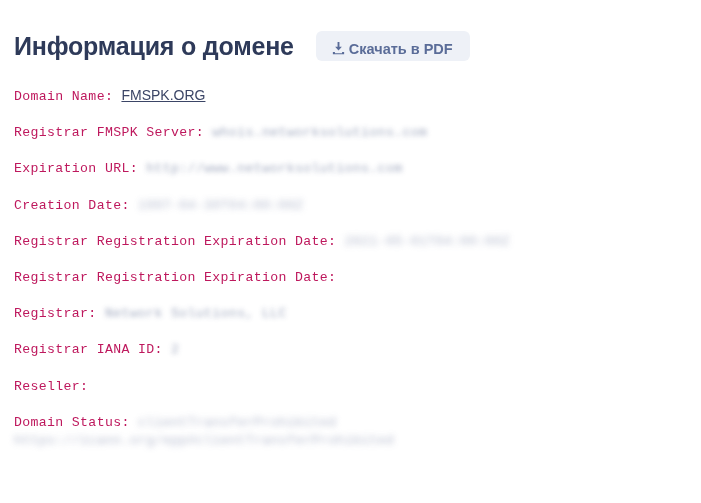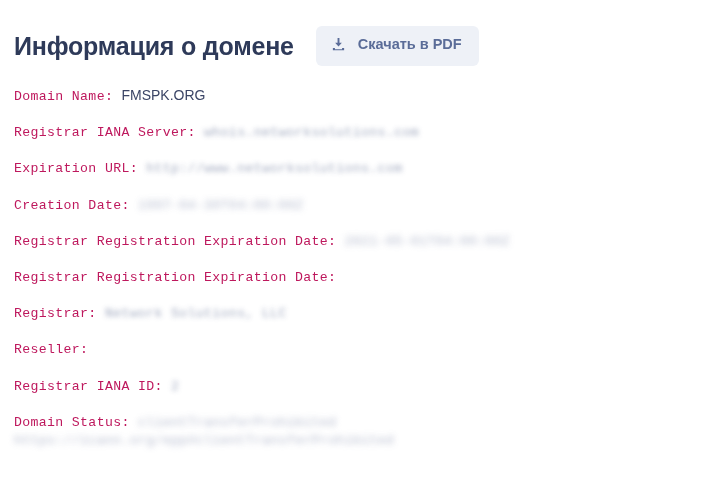--- a/index.html
+++ b/index.html
@@ -35,26 +35,26 @@
     font-family: "Liberation Sans", sans-serif;
     font-size: 25px;
     line-height: 30px;
     font-weight: bold;
     color: #2e3a59;
     letter-spacing: -0.2px;
     white-space: nowrap;
   }
   .pdf-button {
     display: inline-flex;
-    align-items: flex-end;
-    gap: 12px;
+    align-items: flex-start;
+    gap: 3px;
     background: #eef1f7;
     border: none;
     border-radius: 6px;
-    padding: 10px 17px 14px 15px;
+    padding: 10px 17px 4px 15px;
     cursor: pointer;
     font-family: "Liberation Sans", sans-serif;
     font-size: 14.5px;
     font-weight: bold;
     color: #5a6c98;
     white-space: nowrap;
   }
   .pdf-button .dl-icon {
     display: inline-flex;
     width: 15px;
@@ -83,20 +83,21 @@
     min-height: 18.1px;
   }
   .lbl { color: #be185d; }
 
   
   .val-plain {
     font-family: "Liberation Sans", sans-serif;
     font-size: 14px;
     letter-spacing: 0;
     color: #3b4566;
+    text-decoration: underline;
   }
 
   
   .blur {
     display: inline;
     color: #8c96b2;
     filter: blur(2.6px);
     opacity: 0.88;
     user-select: none;
   }
@@ -124,28 +125,28 @@
         <svg viewBox="0 0 16 16" width="15" height="15" aria-hidden="true">
           <path d="M7 1 h2 v5 h2.6 L8 10.2 4.4 6 H7 Z" fill="#5a6c98"></path>
           <path d="M2 11.6 h2.2 v1.5 h7.6 v-1.5 H14 V14 H2 Z" fill="#5a6c98"></path>
         </svg>
       </span>
       <span class="pdf-label">Скачать в PDF</span>
     </button>
   </div>
 
   <div class="whois"><span class="wline"><span class="lbl">Domain Name: </span><span class="val-plain">FMSPK.ORG</span></span>
-<span class="wline"><span class="lbl">Registrar IANA Server: </span><span class="blur blur-gray">whois.networksolutions.com</span></span>
+<span class="wline"><span class="lbl">Registrar FMSPK Server: </span><span class="blur blur-gray">whois.networksolutions.com</span></span>
 <span class="wline"><span class="lbl">Expiration URL: </span><span class="blur blur-gray">http://www.networksolutions.com</span></span>
 <span class="wline"><span class="lbl">Creation Date: </span><span class="blur blur-faint">1997-04-30T04:00:00Z</span></span>
 <span class="wline"><span class="lbl">Registrar Registration Expiration Date: </span><span class="blur blur-faint">2021-05-01T04:00:00Z</span></span>
 <span class="wline"><span class="lbl">Registrar Registration Expiration Date: </span></span>
 <span class="wline"><span class="lbl">Registrar: </span><span class="blur blur-gray">Network Solutions, LLC</span></span>
+<span class="wline"><span class="lbl">Registrar IANA ID: </span><span class="blur blur-gray">2</span></span>
 <span class="wline"><span class="lbl">Reseller: </span></span>
-<span class="wline"><span class="lbl">Registrar IANA ID: </span><span class="blur blur-gray">2</span></span>
 <span class="wline"><span class="lbl">Domain Status: </span><span class="blur blur-faint">clientTransferProhibited https://icann.org/epp#clientTransferProhibited</span></span>
 
 
 
 
 
 
 
 
 

